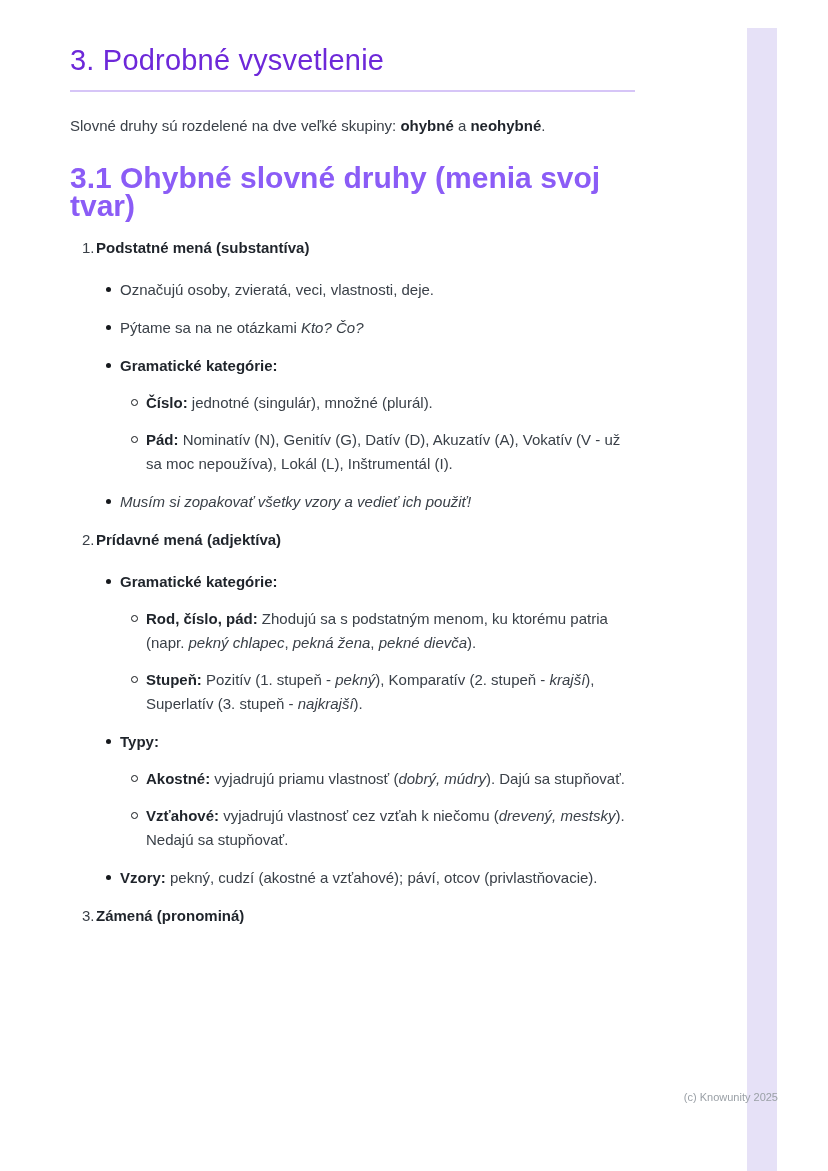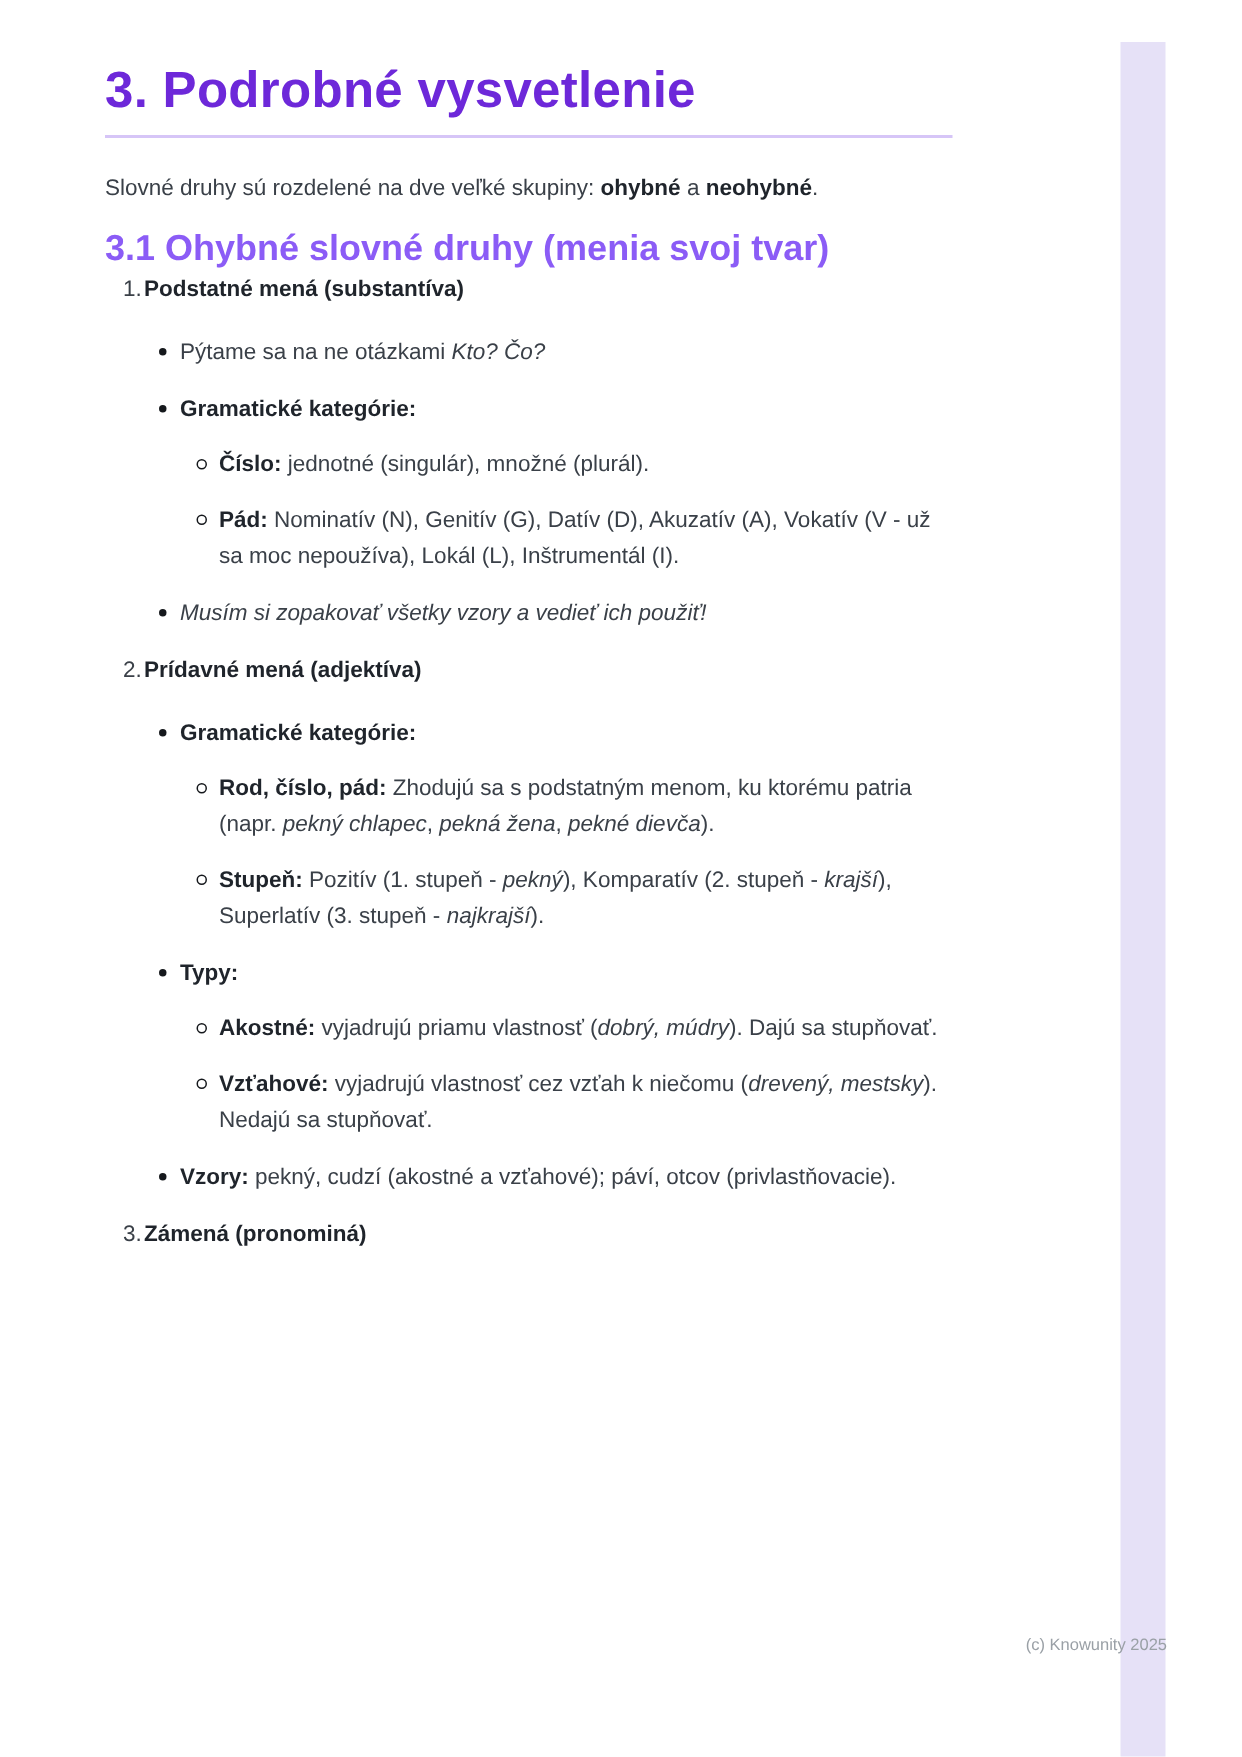--- a/index.html
+++ b/index.html
@@ -17,33 +17,33 @@
     z-index:1;
   }
   .content {
     position:relative;
     width:565px;
     margin-left:70px;
     padding-top:42px;
     z-index:2;
   }
   h1.page-title {
-    font-size:34px; line-height:36px; font-weight:700;
+    font-size:29px; line-height:36px; font-weight:400;
     color:var(--heading,#6d28d9);
     letter-spacing:.2px;
   }
   .title-rule {
     border:none; border-top:2px solid var(--divider,#d6c5f7);
     margin-top:12px; margin-bottom:22px;
   }
-  .intro { font-size:15px; line-height:24px; margin-bottom:14px; }
+  .intro { font-size:15px; line-height:24px; margin-bottom:26px; }
   h2.section-title {
-    font-size:24px; line-height:28px; font-weight:700;
+    font-size:30px; line-height:28px; font-weight:700;
     color:var(--subheading,#8b5cf6);
-    margin-bottom:1px;
+    margin-bottom:16px;
   }
   .oli { font-size:15px; }
   .oli-head { display:flex; line-height:24px; margin-bottom:18px; padding-left:12px; }
   .num { flex:none; width:14px; }
   .oli-title { }
   ul { list-style:none; }
   ul.b1 { margin-left:36px; }
   ul.b1 > li {
     position:relative; padding-left:14px;
     font-size:15px; line-height:24px; margin-bottom:14px;
@@ -84,20 +84,23 @@
   <p class="intro"><span>Slovné druhy sú rozdelené na dve veľké skupiny: </span><span class="seg-b">ohybné</span><span> a </span><span class="seg-b">neohybné</span><span>.</span></p>
 
   <h2 class="section-title">3.1 Ohybné slovné druhy (menia svoj tvar)</h2>
 
   <div class="oli">
     <div class="oli-head">
       <span class="num">1.</span>
       <span class="oli-title"><span class="seg-b">Podstatné mená (substantíva)</span></span>
     </div>
     <ul class="b1">
+      <li>
+        <span class="btxt"><span>Označujú osoby, zvieratá, veci, vlastnosti, deje.</span></span>
+      </li>
       <li>
         <span class="btxt"><span>Pýtame sa na ne otázkami </span><span class="seg-i">Kto? Čo?</span></span>
       </li>
       <li>
         <span class="btxt"><span class="seg-b">Gramatické kategórie:</span></span>
         <ul class="b2">
           <li>
             <span class="btxt"><span class="seg-b">Číslo:</span><span> jednotné (singulár), množné (plurál).</span></span>
           </li>
           <li>

